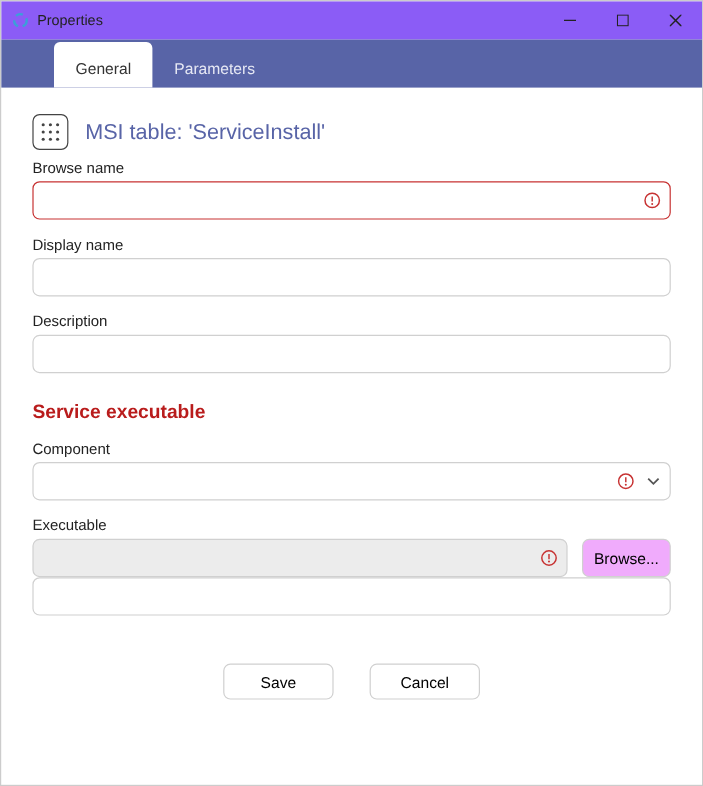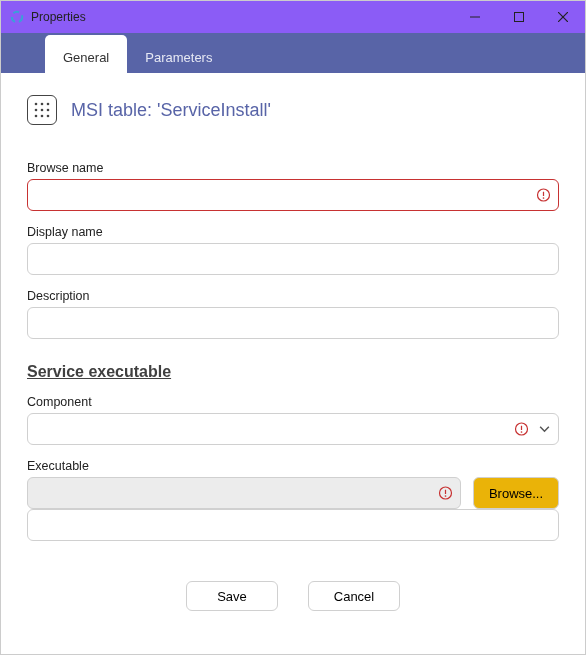--- a/index.html
+++ b/index.html
@@ -41,21 +41,21 @@
       color: #333;
       border-top-left-radius: 5px;
       border-top-right-radius: 5px;
     }
     .content {
       padding: 22px 26px 10px 26px;
     }
     .page-header {
       display: flex;
       align-items: center;
-      margin-bottom: 36px;
+      margin-bottom: 8px;
       gap: 14px;
     }
     .page-header .grid-icon {
       width: 30px; height: 30px;
       border: 1.5px solid #444;
       border-radius: 6px;
       display: flex; align-items: center; justify-content: center;
     }
     .page-header h1 {
       font-size: 18px;
@@ -64,25 +64,24 @@
     }
     .field-label {
       font-size: 12.5px;
       color: #222;
       margin-bottom: 4px;
       margin-top: 14px;
       display: block;
     }
     .section-title {
       font-size: 16px;
-      color: #404040;
+      color: #b91c1c;
       font-weight: 600;
       margin-top: 24px;
       margin-bottom: 2px;
-      text-decoration: underline;
     }
     .text-input {
       width: 100%;
       height: 32px;
       border: 1px solid #d0d0d0;
       border-radius: 6px;
       padding: 0 10px;
       font-size: 13px;
       background: #fff;
     }
@@ -105,24 +104,24 @@
       color: #555;
     }
     .combo-wrap .err-icon { right: 30px; }
     .disabled-input {
       background: #ececec;
       color: #666;
     }
     .row { display: flex; gap: 12px; align-items: center; }
     .row .input-wrap { flex: 1; }
     .browse-btn {
-      width: 86px;
+      width: 74px;
       height: 32px;
       border: 1px solid #d0d0d0;
-      background: #eab308;
+      background: #f0abfc;
       border-radius: 6px;
       font-size: 13px;
       cursor: pointer;
     }
     .dialog-buttons {
       display: flex;
       justify-content: center;
       gap: 30px;
       margin-top: 40px;
     }

